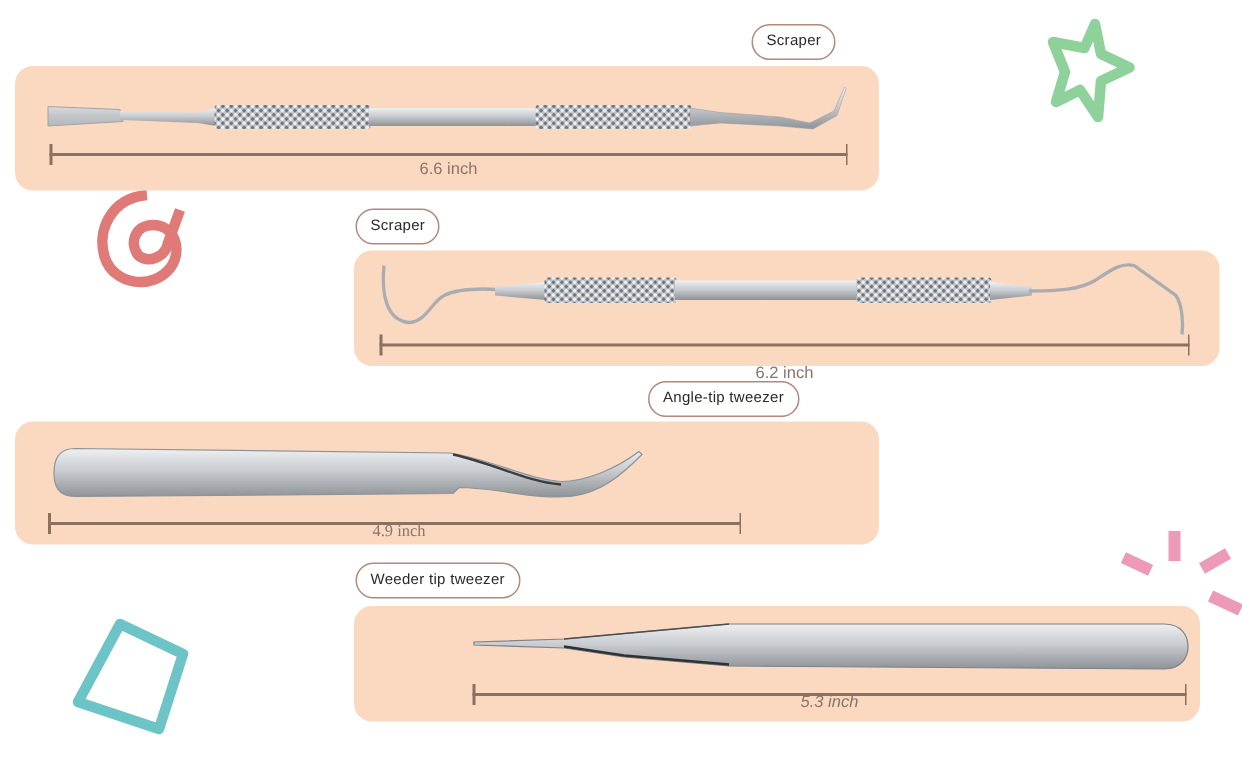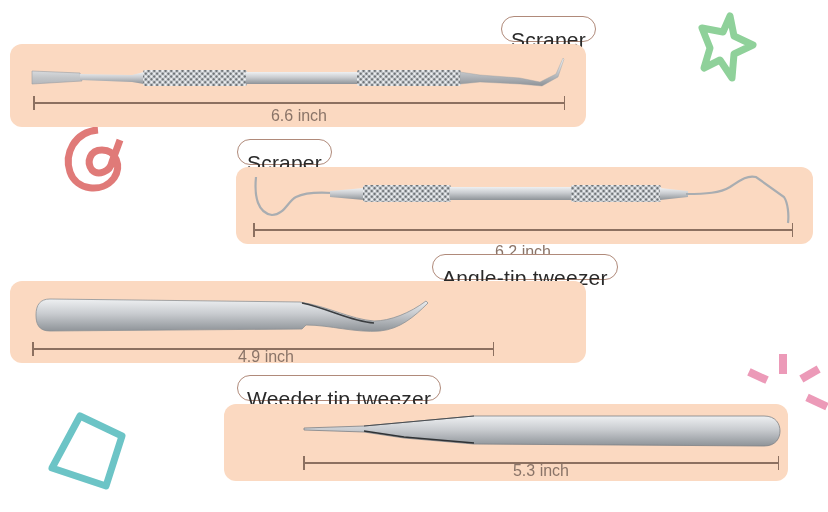--- a/index.html
+++ b/index.html
@@ -10,41 +10,41 @@
     background: #fbd9c1;
     border-radius: 12px;
   }
   .label {
     position: absolute;
     height: 24px;
     border: 1.5px solid #b08a7a;
     border-radius: 13px;
     background: #ffffff;
     color: #2a2a2a;
-    font-size: 21px;
+    font-size: 10px;
     line-height: 21px;
-    padding: 12px 9px;
+    padding: 0 9px;
     white-space: nowrap;
     letter-spacing: 0.2px;
   }
   .measure {
     position: absolute;
     height: 14px;
   }
   .measure .line {
     position: absolute; left: 0; right: 0; top: 6px; height: 1.5px; background: #8c7060;
   }
   .measure .tick {
     position: absolute; top: 0; width: 1.5px; height: 14px; background: #8c7060;
   }
   .measure .tick.l { left: 0; }
   .measure .tick.r { right: 0; }
   .measure-text {
     position: absolute;
-    font-size: 16px;
+    font-size: 11px;
     color: #8a7468;
     text-align: center;
     white-space: nowrap;
   }
   svg.tool { position: absolute; overflow: visible; }
   svg.deco { position: absolute; overflow: visible; }
 </style>
 </head>
 <body>
 
@@ -136,25 +136,25 @@
 <div class="panel" style="left:10px;top:281px;width:576px;height:82px;">
   <svg class="tool" style="left:0;top:0" width="576" height="82" viewBox="0 0 576 82">
     <path d="M40 18 L290 21 C320 26 340 38 364 40 C380 40 400 32 416 20 L418 22 C404 36 390 48 370 50 C345 52 320 44 296 44 L292 48 L40 50 C28 50 26 42 26 34 C26 24 30 18 40 18 Z" fill="url(#steel)" stroke="#8d9296" stroke-width="0.8"></path>
     <path d="M292 22 C320 28 340 40 364 42" fill="none" stroke="#3b3e41" stroke-width="1.6"></path>
   </svg>
   <div class="measure" style="left:22px;top:61px;width:462px;">
     <div class="line"></div>
       <div class="tick l"></div>
       <div class="tick r"></div>
   </div>
-  <div class="measure-text" style="left:206px;top:67px;width:100px;">4.9 inch</div>
+  <div class="measure-text" style="left:206px;top:67px;width:100px;font-family:Liberation Serif, serif;">4.9 inch</div>
 </div>
 
 <div class="label" style="left:237px;top:375px;">Weeder tip tweezer</div>
-<div class="panel" style="left:224px;top:404px;width:564px;height:77px;">
+<div class="panel" style="left:236px;top:404px;width:564px;height:77px;font-style:italic;">
   <svg class="tool" style="left:0;top:0" width="577" height="77" viewBox="0 0 577 77">
     <path d="M80 24 L140 22 L250 12 L540 12 C552 12 556 20 556 27 C556 34 552 42 540 42 L250 40 L180 34 L140 28 L80 26 Z" fill="url(#steel)" stroke="#7d8286" stroke-width="0.8"></path>
     <path d="M140 27 L180 33 L250 39" fill="none" stroke="#2f3235" stroke-width="1.6"></path>
     <path d="M140 22 L250 12" fill="none" stroke="#4a4e52" stroke-width="1"></path>
   </svg>
   <div class="measure" style="left:79px;top:52px;width:476px;">
     <div class="line"></div>
       <div class="tick l"></div>
       <div class="tick r"></div>
   </div>

